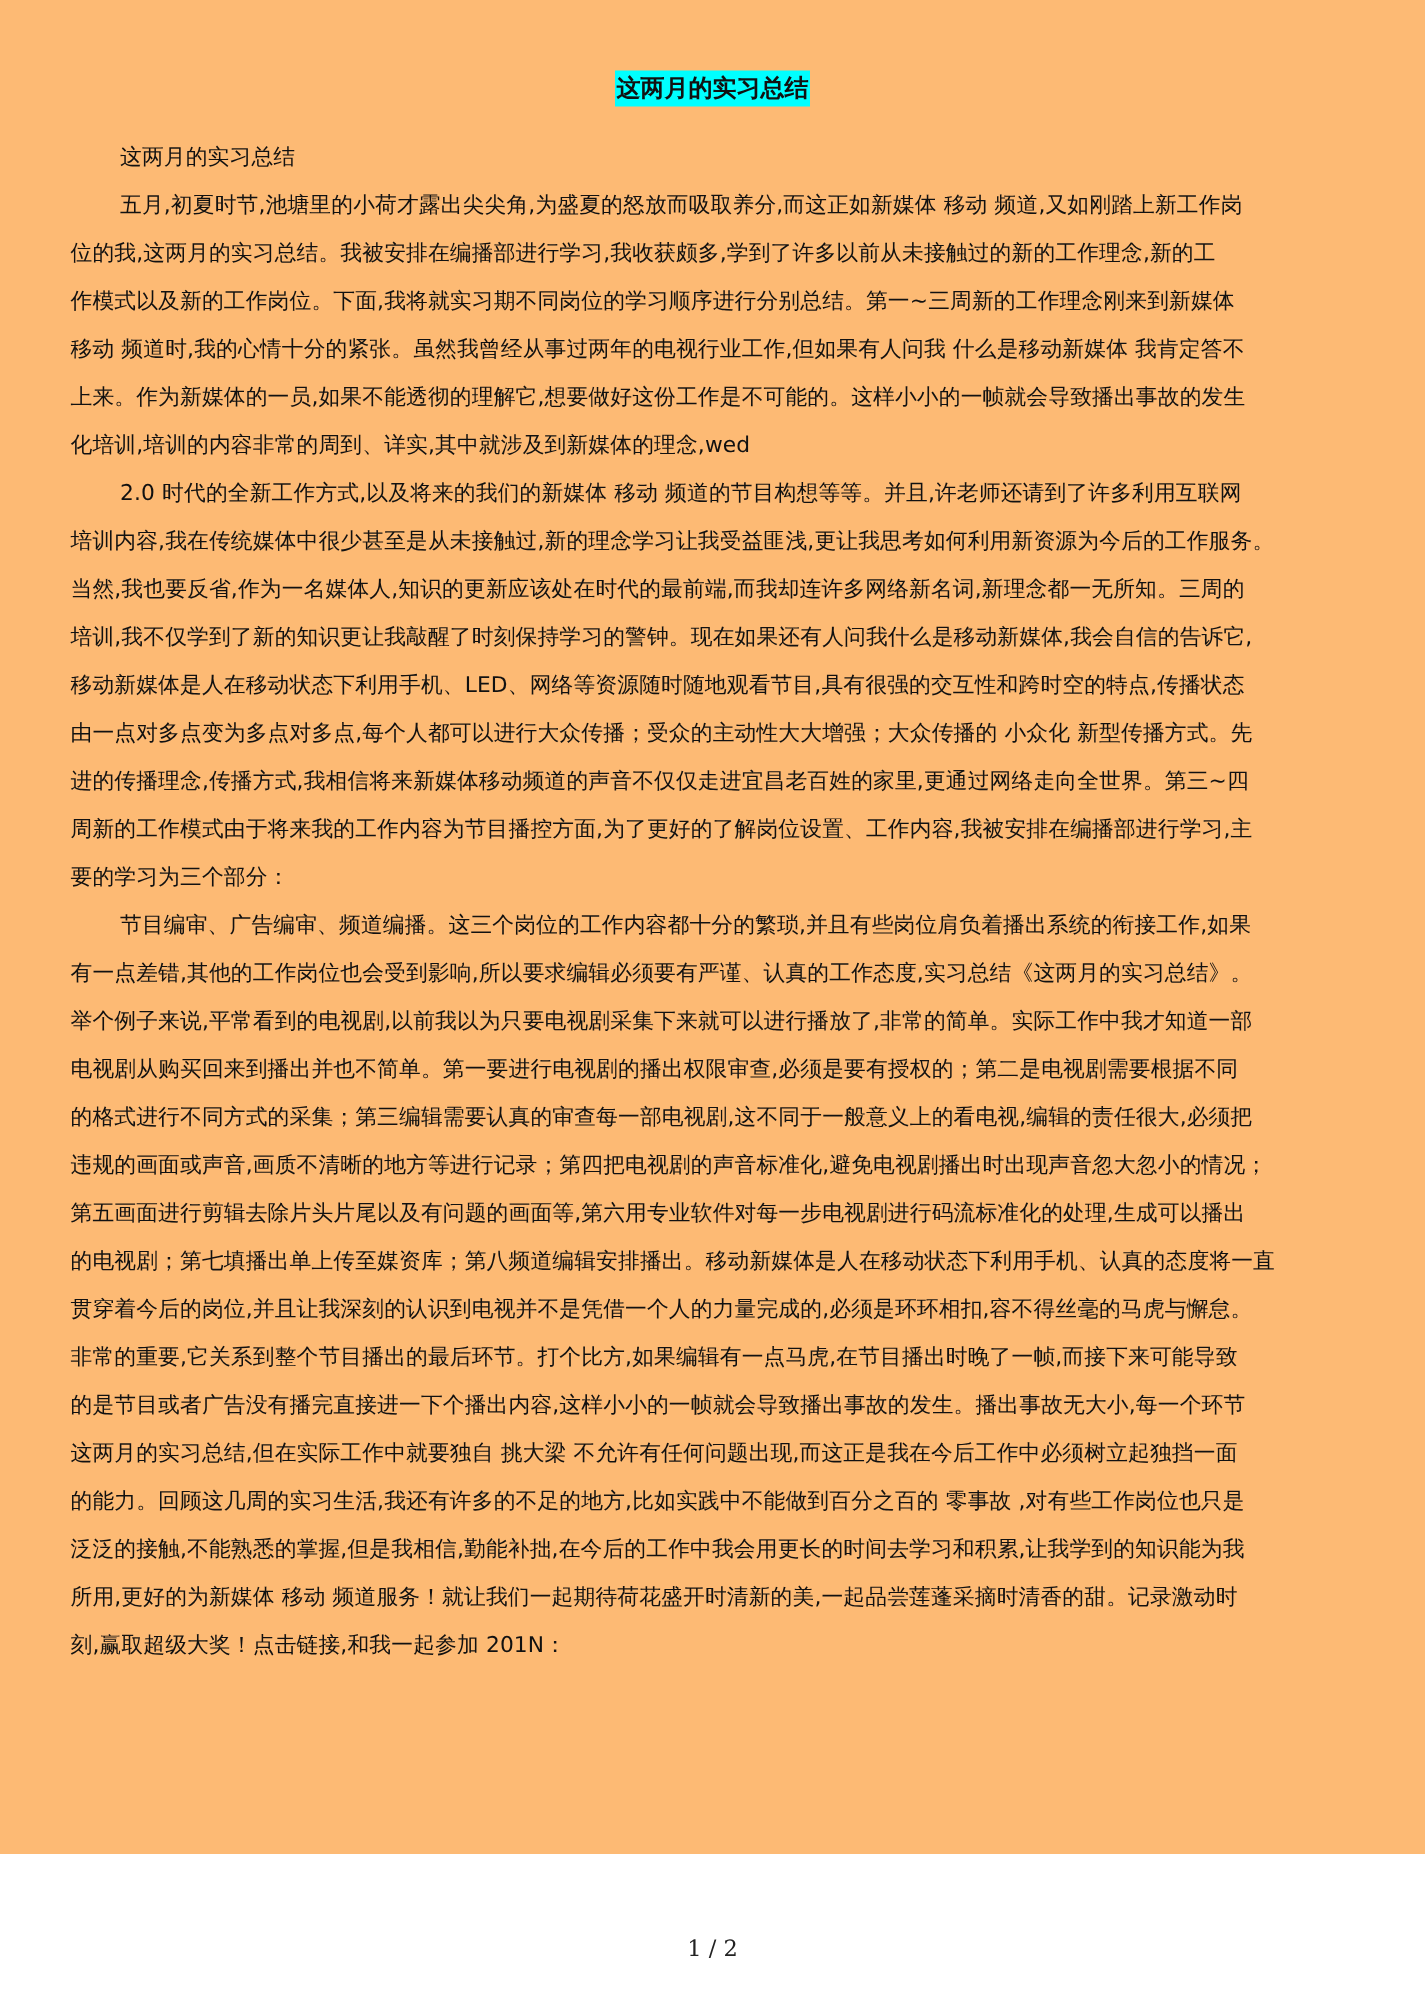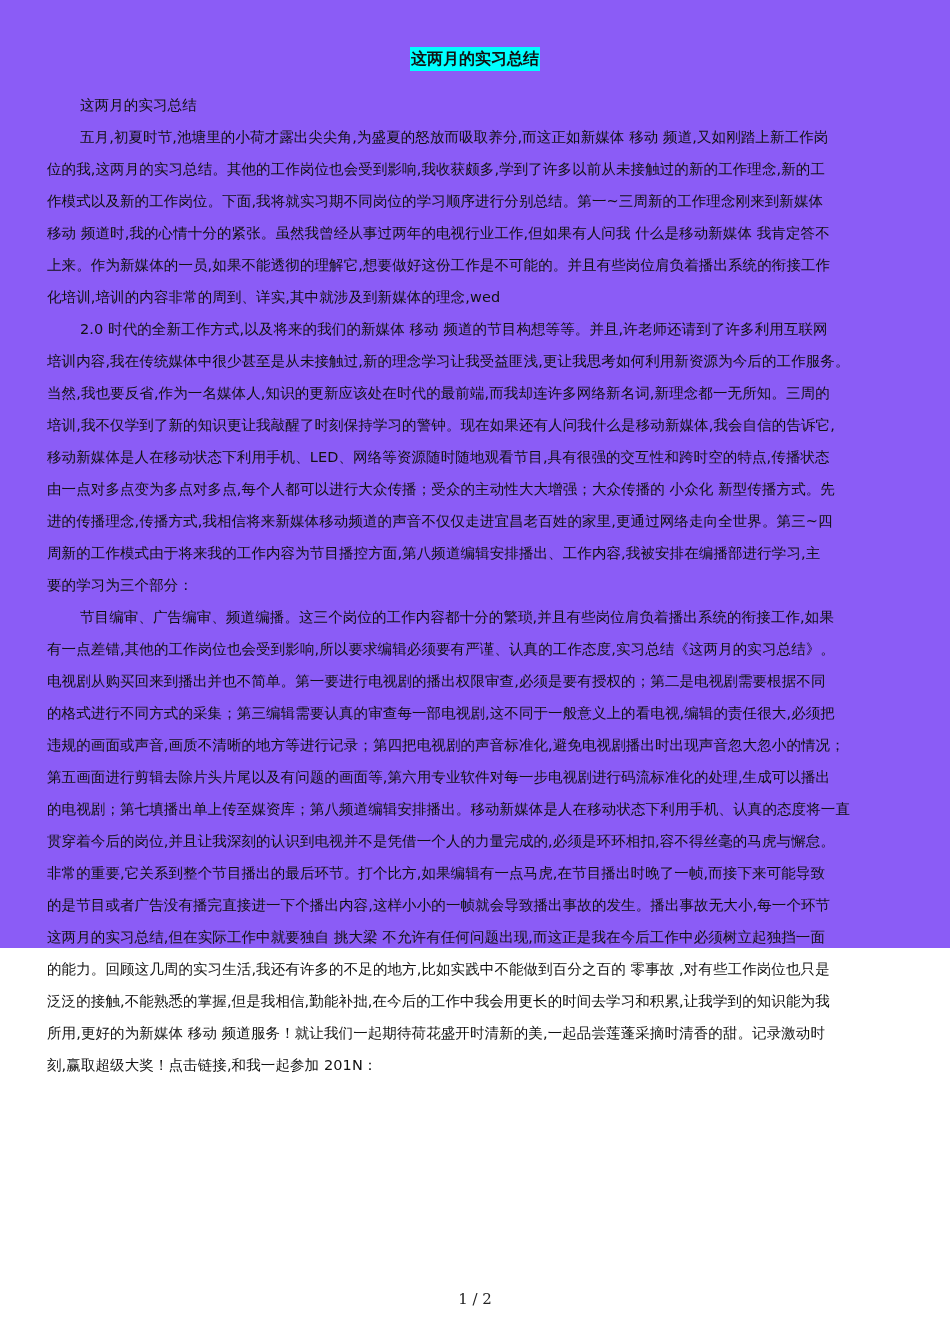--- a/index.html
+++ b/index.html
@@ -13,22 +13,22 @@
       position: relative;
       overflow: hidden;
       font-family: "DejaVu Sans", "Liberation Sans", sans-serif;
       color: #111111;
     }
     .page {
       position: absolute;
       left: 0;
       top: 0;
       width: 950px;
-      height: 948px;
-      background: #8b5cf6;
+      height: 1236px;
+      background: #fdba74;
       text-decoration: underline;
     }
     .title-wrap {
       position: absolute;
       top: 47px;
       left: 0;
       width: 950px;
       text-align: center;
     }
     .title {
@@ -71,36 +71,37 @@
 <body>
 
 <div class="page">
   <div class="title-wrap">
     <span class="title">这两月的实习总结</span>
   </div>
 
   <div class="body-text" id="body-text">
       <div class="line indent">这两月的实习总结</div>
       <div class="line indent">五月,初夏时节,池塘里的小荷才露出尖尖角,为盛夏的怒放而吸取养分,而这正如新媒体 移动 频道,又如刚踏上新工作岗</div>
-      <div class="line">位的我,这两月的实习总结。其他的工作岗位也会受到影响,我收获颇多,学到了许多以前从未接触过的新的工作理念,新的工</div>
+      <div class="line">位的我,这两月的实习总结。我被安排在编播部进行学习,我收获颇多,学到了许多以前从未接触过的新的工作理念,新的工</div>
       <div class="line">作模式以及新的工作岗位。下面,我将就实习期不同岗位的学习顺序进行分别总结。第一~三周新的工作理念刚来到新媒体</div>
       <div class="line">移动 频道时,我的心情十分的紧张。虽然我曾经从事过两年的电视行业工作,但如果有人问我 什么是移动新媒体 我肯定答不</div>
-      <div class="line">上来。作为新媒体的一员,如果不能透彻的理解它,想要做好这份工作是不可能的。并且有些岗位肩负着播出系统的衔接工作</div>
+      <div class="line">上来。作为新媒体的一员,如果不能透彻的理解它,想要做好这份工作是不可能的。这样小小的一帧就会导致播出事故的发生</div>
       <div class="line">化培训,培训的内容非常的周到、详实,其中就涉及到新媒体的理念,wed</div>
       <div class="line indent">2.0 时代的全新工作方式,以及将来的我们的新媒体 移动 频道的节目构想等等。并且,许老师还请到了许多利用互联网</div>
       <div class="line">培训内容,我在传统媒体中很少甚至是从未接触过,新的理念学习让我受益匪浅,更让我思考如何利用新资源为今后的工作服务。</div>
       <div class="line">当然,我也要反省,作为一名媒体人,知识的更新应该处在时代的最前端,而我却连许多网络新名词,新理念都一无所知。三周的</div>
       <div class="line">培训,我不仅学到了新的知识更让我敲醒了时刻保持学习的警钟。现在如果还有人问我什么是移动新媒体,我会自信的告诉它,</div>
       <div class="line">移动新媒体是人在移动状态下利用手机、LED、网络等资源随时随地观看节目,具有很强的交互性和跨时空的特点,传播状态</div>
       <div class="line">由一点对多点变为多点对多点,每个人都可以进行大众传播；受众的主动性大大增强；大众传播的 小众化 新型传播方式。先</div>
       <div class="line">进的传播理念,传播方式,我相信将来新媒体移动频道的声音不仅仅走进宜昌老百姓的家里,更通过网络走向全世界。第三~四</div>
-      <div class="line">周新的工作模式由于将来我的工作内容为节目播控方面,第八频道编辑安排播出、工作内容,我被安排在编播部进行学习,主</div>
+      <div class="line">周新的工作模式由于将来我的工作内容为节目播控方面,为了更好的了解岗位设置、工作内容,我被安排在编播部进行学习,主</div>
       <div class="line">要的学习为三个部分：</div>
       <div class="line indent">节目编审、广告编审、频道编播。这三个岗位的工作内容都十分的繁琐,并且有些岗位肩负着播出系统的衔接工作,如果</div>
       <div class="line">有一点差错,其他的工作岗位也会受到影响,所以要求编辑必须要有严谨、认真的工作态度,实习总结《这两月的实习总结》。</div>
+      <div class="line">举个例子来说,平常看到的电视剧,以前我以为只要电视剧采集下来就可以进行播放了,非常的简单。实际工作中我才知道一部</div>
       <div class="line">电视剧从购买回来到播出并也不简单。第一要进行电视剧的播出权限审查,必须是要有授权的；第二是电视剧需要根据不同</div>
       <div class="line">的格式进行不同方式的采集；第三编辑需要认真的审查每一部电视剧,这不同于一般意义上的看电视,编辑的责任很大,必须把</div>
       <div class="line">违规的画面或声音,画质不清晰的地方等进行记录；第四把电视剧的声音标准化,避免电视剧播出时出现声音忽大忽小的情况；</div>
       <div class="line">第五画面进行剪辑去除片头片尾以及有问题的画面等,第六用专业软件对每一步电视剧进行码流标准化的处理,生成可以播出</div>
       <div class="line">的电视剧；第七填播出单上传至媒资库；第八频道编辑安排播出。移动新媒体是人在移动状态下利用手机、认真的态度将一直</div>
       <div class="line">贯穿着今后的岗位,并且让我深刻的认识到电视并不是凭借一个人的力量完成的,必须是环环相扣,容不得丝毫的马虎与懈怠。</div>
       <div class="line">非常的重要,它关系到整个节目播出的最后环节。打个比方,如果编辑有一点马虎,在节目播出时晚了一帧,而接下来可能导致</div>
       <div class="line">的是节目或者广告没有播完直接进一下个播出内容,这样小小的一帧就会导致播出事故的发生。播出事故无大小,每一个环节</div>
       <div class="line">这两月的实习总结,但在实际工作中就要独自 挑大梁 不允许有任何问题出现,而这正是我在今后工作中必须树立起独挡一面</div>
       <div class="line">的能力。回顾这几周的实习生活,我还有许多的不足的地方,比如实践中不能做到百分之百的 零事故 ,对有些工作岗位也只是</div>

